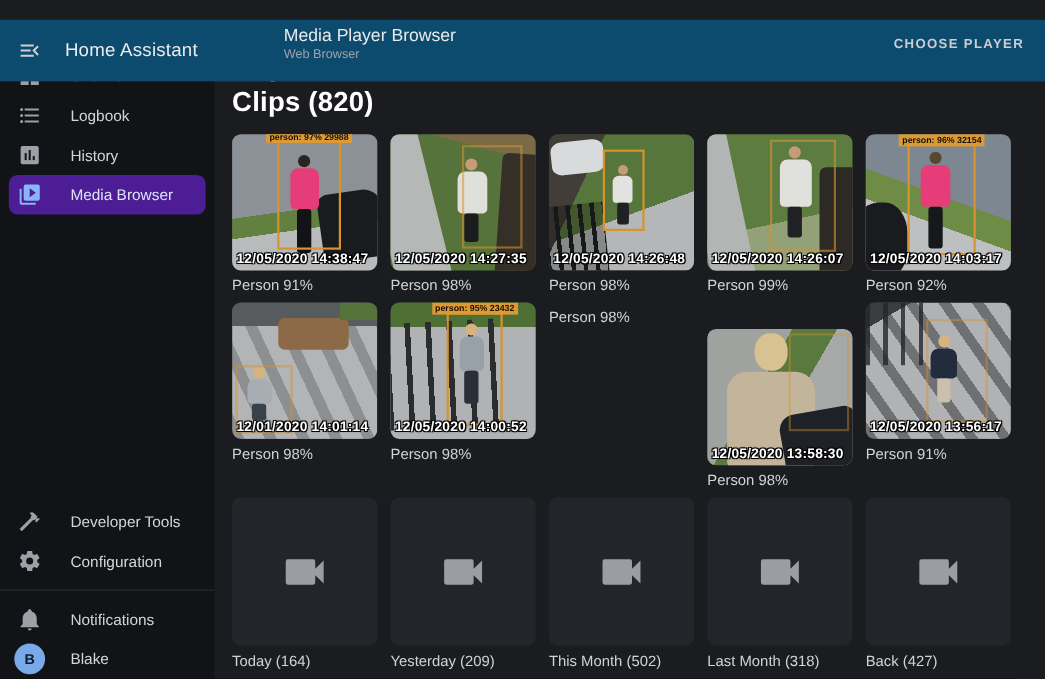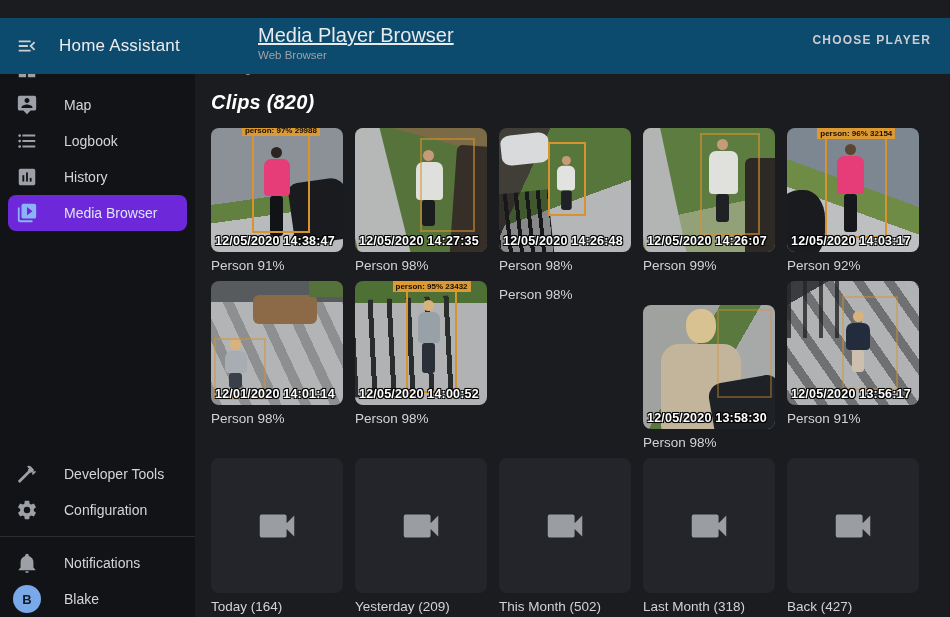--- a/index.html
+++ b/index.html
@@ -5,42 +5,42 @@
   html,body{margin:0;padding:0;background:#000;}
   *{box-sizing:border-box;}
   body{font-family:"Liberation Sans",sans-serif;-webkit-font-smoothing:antialiased;}
   #app{position:relative;width:950px;height:617px;overflow:hidden;background:#1b1c20;}
 
   
   .topbar{position:absolute;top:18px;left:0;width:950px;height:56px;background:#0c4a6e;display:flex;align-items:center;z-index:5;}
   .menu-toggle{margin-left:14px;width:26px;height:26px;display:flex;align-items:center;justify-content:center;color:#cfd0d2;cursor:pointer;}
   .app-title{margin-left:19px;font-size:17px;color:#ececee;letter-spacing:.2px;}
   .ptitle{position:absolute;left:258px;top:6px;}
-  .ptitle .t1{font-size:20px;color:#e9eaec;text-decoration:underline;}
+  .ptitle .t1{font-size:16px;color:#e9eaec;}
   .ptitle .t2{font-size:11.5px;color:#9fa2a7;margin-top:2px;}
   .choose-player{position:absolute;right:13px;top:14px;font-size:12px;font-weight:bold;letter-spacing:1.2px;color:#cccdd1;cursor:pointer;background:none;border:none;font-family:inherit;}
 
   
   .sidebar{position:absolute;top:48px;left:0;width:195px;height:569px;background:#121317;display:flex;flex-direction:column;padding-top:3px;z-index:4;}
   .sb-item{height:36px;display:flex;align-items:center;padding-left:16px;cursor:pointer;color:#9da0a6;}
   .sb-item .icn{width:22px;height:22px;display:flex;align-items:center;justify-content:center;flex:none;}
   .sb-item .lbl{margin-left:26px;font-size:14px;color:#d4d5d8;white-space:nowrap;}
-  .sb-item.selected{background:#6d28d9;margin:0 8px;padding-left:8px;border-radius:8px;color:#8ab4f8;}
+  .sb-item.selected{background:#4c1d95;margin:0 8px;padding-left:8px;border-radius:8px;color:#8ab4f8;}
   .sb-item.selected .lbl{color:#dde5f5;}
   .sb-spacer{flex:1;}
   .sb-divider{height:1px;background:#2c2d31;margin:8px 0;}
   .avatar{width:28px;height:28px;border-radius:50%;background:#7aa9ea;color:#101b29;font-size:13px;font-weight:bold;display:flex;align-items:center;justify-content:center;flex:none;margin-left:-3px;}
   .sb-item.user .lbl{margin-left:23px;}
   svg{display:block;}
 
   
   .content{position:absolute;top:48px;left:195px;width:755px;height:569px;background:#1b1c20;padding:13px 29px 0 16px;overflow:hidden;}
   .breadcrumb{display:flex;align-items:center;color:#9da0a4;font-size:12.5px;cursor:pointer;}
   .breadcrumb .icn{margin-right:6px;display:flex;}
-  .page-title{margin-top:16px;font-size:20px;font-weight:bold;color:#fff;letter-spacing:.2px;font-style:italic;}
+  .page-title{margin-top:4px;font-size:25px;font-weight:bold;color:#fff;letter-spacing:.2px;}
 
   .grid{margin-top:14px;display:grid;grid-template-columns:repeat(5,132px);column-gap:12px;row-gap:8px;}
   .cell{width:132px;cursor:pointer;}
   .thumb{position:relative;width:132px;height:124px;border-radius:8px;overflow:hidden;background:#333;}
   .caption{margin-top:6px;font-size:13.5px;color:#d2d3d6;white-space:nowrap;}
   .tile{width:132px;height:135px;border-radius:8px;background:#23252a;display:flex;align-items:center;justify-content:center;color:#9a9da2;}
 
   .ts{position:absolute;left:4px;bottom:4px;font-size:12.5px;font-weight:bold;color:#fff;letter-spacing:.2px;white-space:nowrap;
       text-shadow:-1px -1px 0 #000,1px -1px 0 #000,-1px 1px 0 #000,1px 1px 0 #000,0 0 2px #000;z-index:3;}
   .box{position:absolute;border:2px solid #d8932f;z-index:2;}
@@ -158,28 +158,20 @@
       <span class="icn">
           <svg width="22" height="22" viewBox="0 0 24 24">
             <path fill="currentColor" d="M13,3V9H21V3M13,21H21V11H13M3,21H11V15H3M3,13H11V3H3V13Z"></path>
           </svg>
         </span>
       <span class="lbl">Overview</span>
     </div>
     <div class="sb-item">
       <span class="icn">
           <svg width="22" height="22" viewBox="0 0 24 24">
-            <path fill="currentColor" d="M20,2H4A2,2 0 0,0 2,4V16A2,2 0 0,0 4,18H8L12,22L16,18H20A2,2 0 0,0 22,16V4A2,2 0 0,0 20,2M12,4.3C13.5,4.3 14.7,5.5 14.7,7C14.7,8.5 13.5,9.7 12,9.7C10.5,9.7 9.3,8.5 9.3,7C9.3,5.5 10.5,4.3 12,4.3M18,15.4H6V14.5C6,12.5 10,11.4 12,11.4C14,11.4 18,12.5 18,14.5V15.4Z"></path>
-          </svg>
-        </span>
-      <span class="lbl">Map</span>
-    </div>
-    <div class="sb-item">
-      <span class="icn">
-          <svg width="22" height="22" viewBox="0 0 24 24">
             <path fill="currentColor" d="M7,5H21V7H7V5M7,13V11H21V13H7M4,4.5A1.5,1.5 0 0,1 5.5,6A1.5,1.5 0 0,1 4,7.5A1.5,1.5 0 0,1 2.5,6A1.5,1.5 0 0,1 4,4.5M4,10.5A1.5,1.5 0 0,1 5.5,12A1.5,1.5 0 0,1 4,13.5A1.5,1.5 0 0,1 2.5,12A1.5,1.5 0 0,1 4,10.5M7,19V17H21V19H7M4,16.5A1.5,1.5 0 0,1 5.5,18A1.5,1.5 0 0,1 4,19.5A1.5,1.5 0 0,1 2.5,18A1.5,1.5 0 0,1 4,16.5Z"></path>
           </svg>
         </span>
       <span class="lbl">Logbook</span>
     </div>
     <div class="sb-item">
       <span class="icn">
           <svg width="22" height="22" viewBox="0 0 24 24">
             <path fill="currentColor" d="M19,3H5C3.9,3 3,3.9 3,5V19C3,20.1 3.9,21 5,21H19C20.1,21 21,20.1 21,19V5C21,3.9 20.1,3 19,3Z"></path>
             <rect x="7" y="10" width="2" height="7" fill="#121317"></rect>

